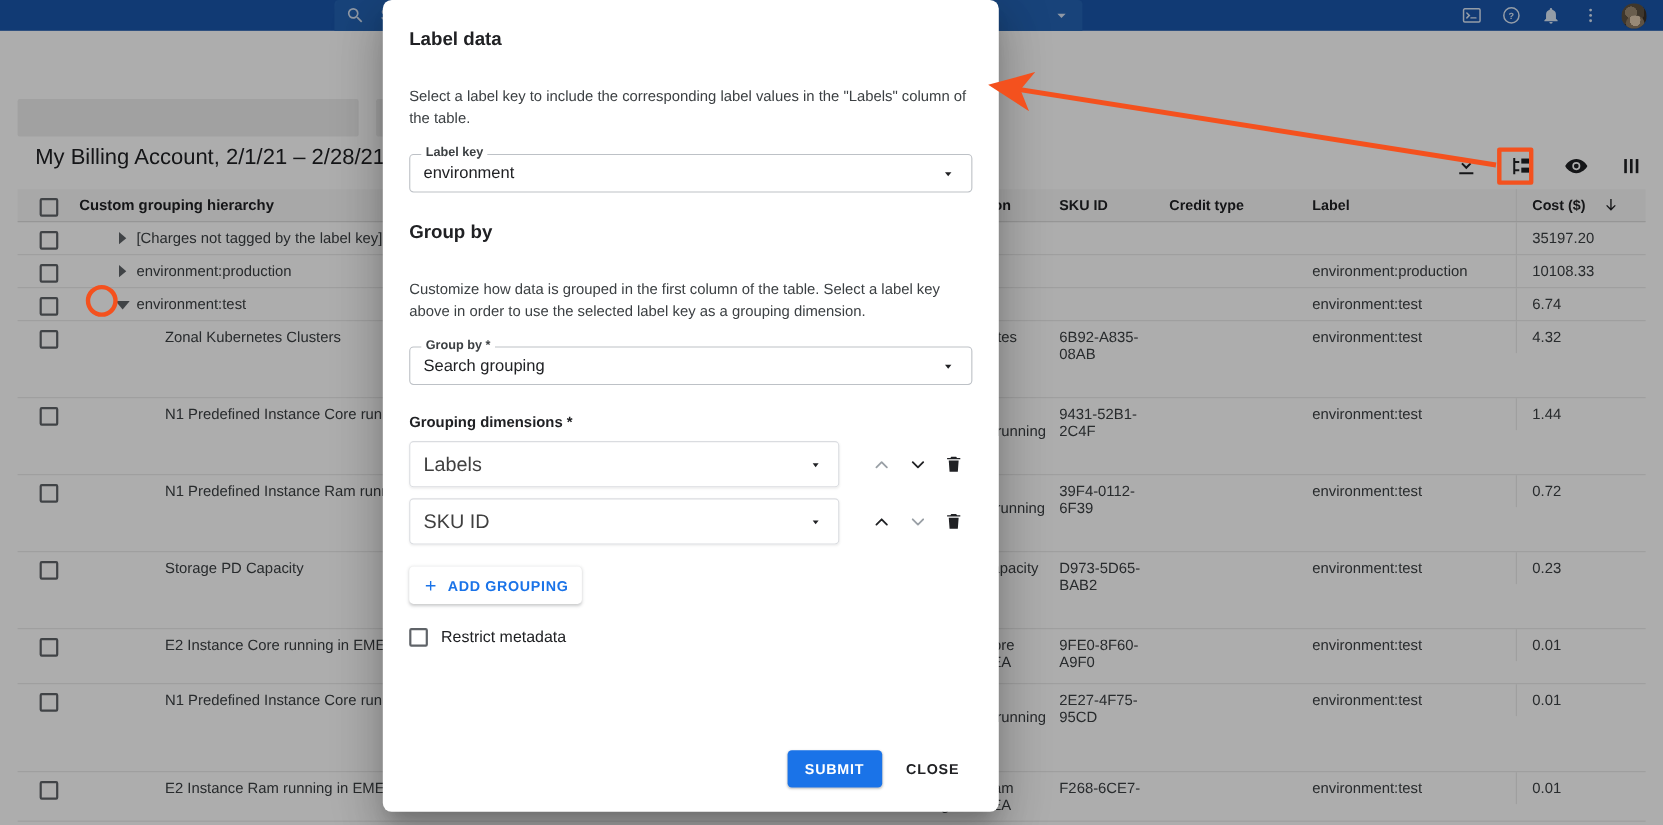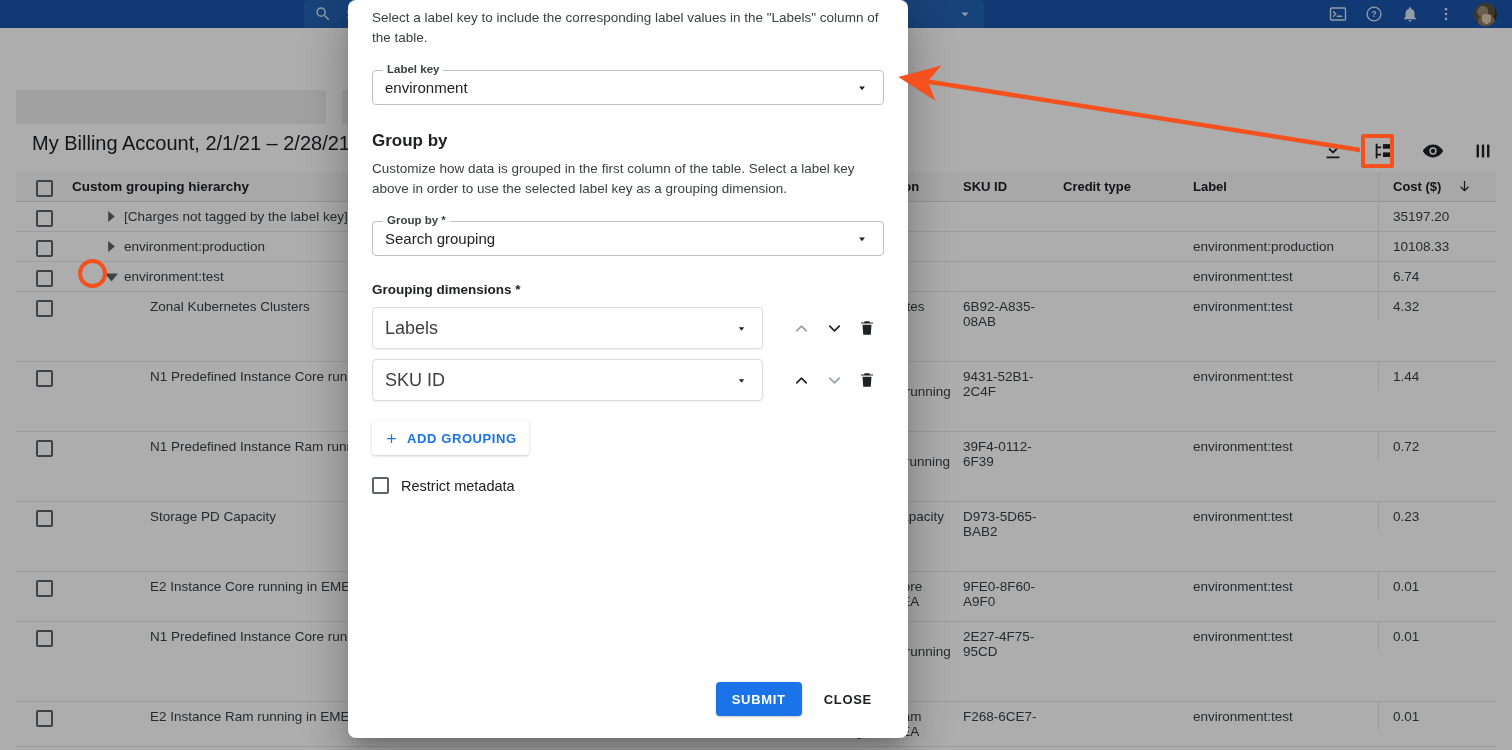--- a/index.html
+++ b/index.html
@@ -118,21 +118,21 @@
   
   .dialog {
     position: absolute; left: 348px; top: 0px; width: 560px; height: 738px;
     background: #fff; border-radius: 8px; z-index: 50;
     box-shadow: 0 11px 15px -7px rgba(0,0,0,.2), 0 24px 38px 3px rgba(0,0,0,.14), 0 9px 46px 8px rgba(0,0,0,.12);
     padding: 0 24px;
     display: flex; flex-direction: column;
   }
   .dlg-title { font-size: 23px; color: #202124; margin-top: 30px; font-weight: 400; letter-spacing: .1px; }
   .sec-title { font-size: 17px; font-weight: 700; color: #202124; margin-top: 26px; }
-  .sec-desc { font-size: 13.5px; color: #3c4043; line-height: 20px; margin-top: 8px; max-width: 512px; }
+  .sec-desc { font-size: 13.5px; color: #3c4043; line-height: 20px; margin-top: 32px; max-width: 512px; }
 
   
   .osel {
     position: relative; margin-top: 22px; height: 35px;
     border: 1px solid #bdc1c6; border-radius: 4px;
     display: flex; align-items: center; padding: 0 12px;
   }
   .osel .lab {
     position: absolute; top: -8px; left: 10px; background: #fff; padding: 0 4px;
     font-size: 11.5px; font-weight: 700; color: #3c4043;
@@ -443,20 +443,21 @@
           </div>
         </div>
     </div>
   </div>
 
   <div class="dim"></div>
 
   <div class="dialog">
 
 
+    <div class="sec-title">Label data</div>
     <div class="sec-desc">Select a label key to include the corresponding label values in the "Labels" column of the table.</div>
 
     <div class="osel">
       <span class="lab">Label key</span>
       <span class="val">environment</span>
       <svg class="caret" width="14" height="14" viewBox="0 0 24 24">
         <path fill="#202124" d="M7 9.5h10L12 16z"></path>
       </svg>
     </div>
 

